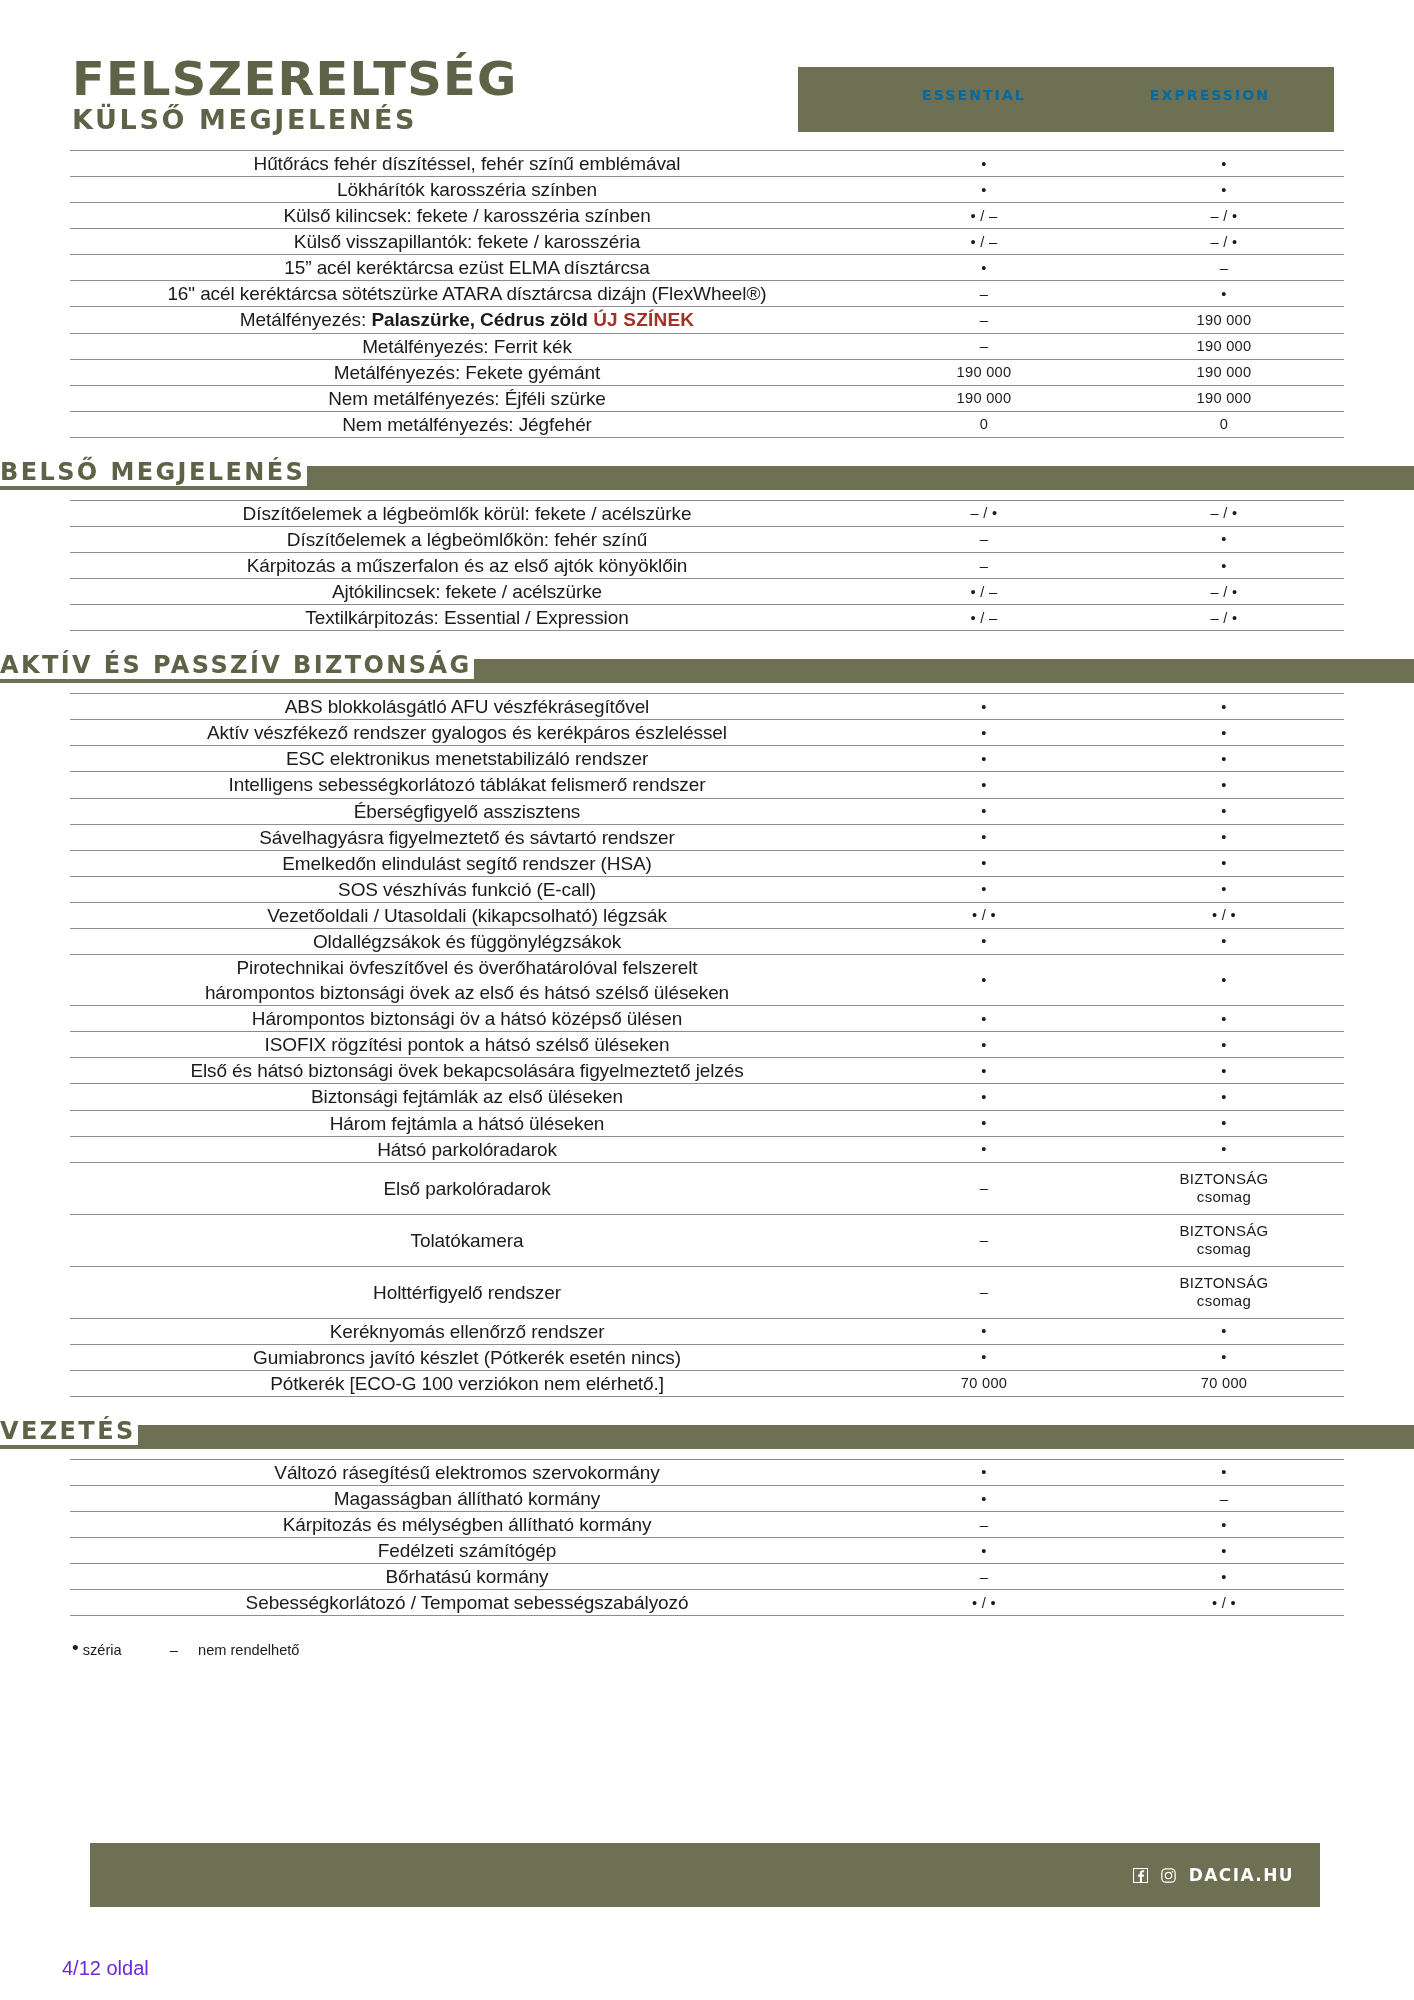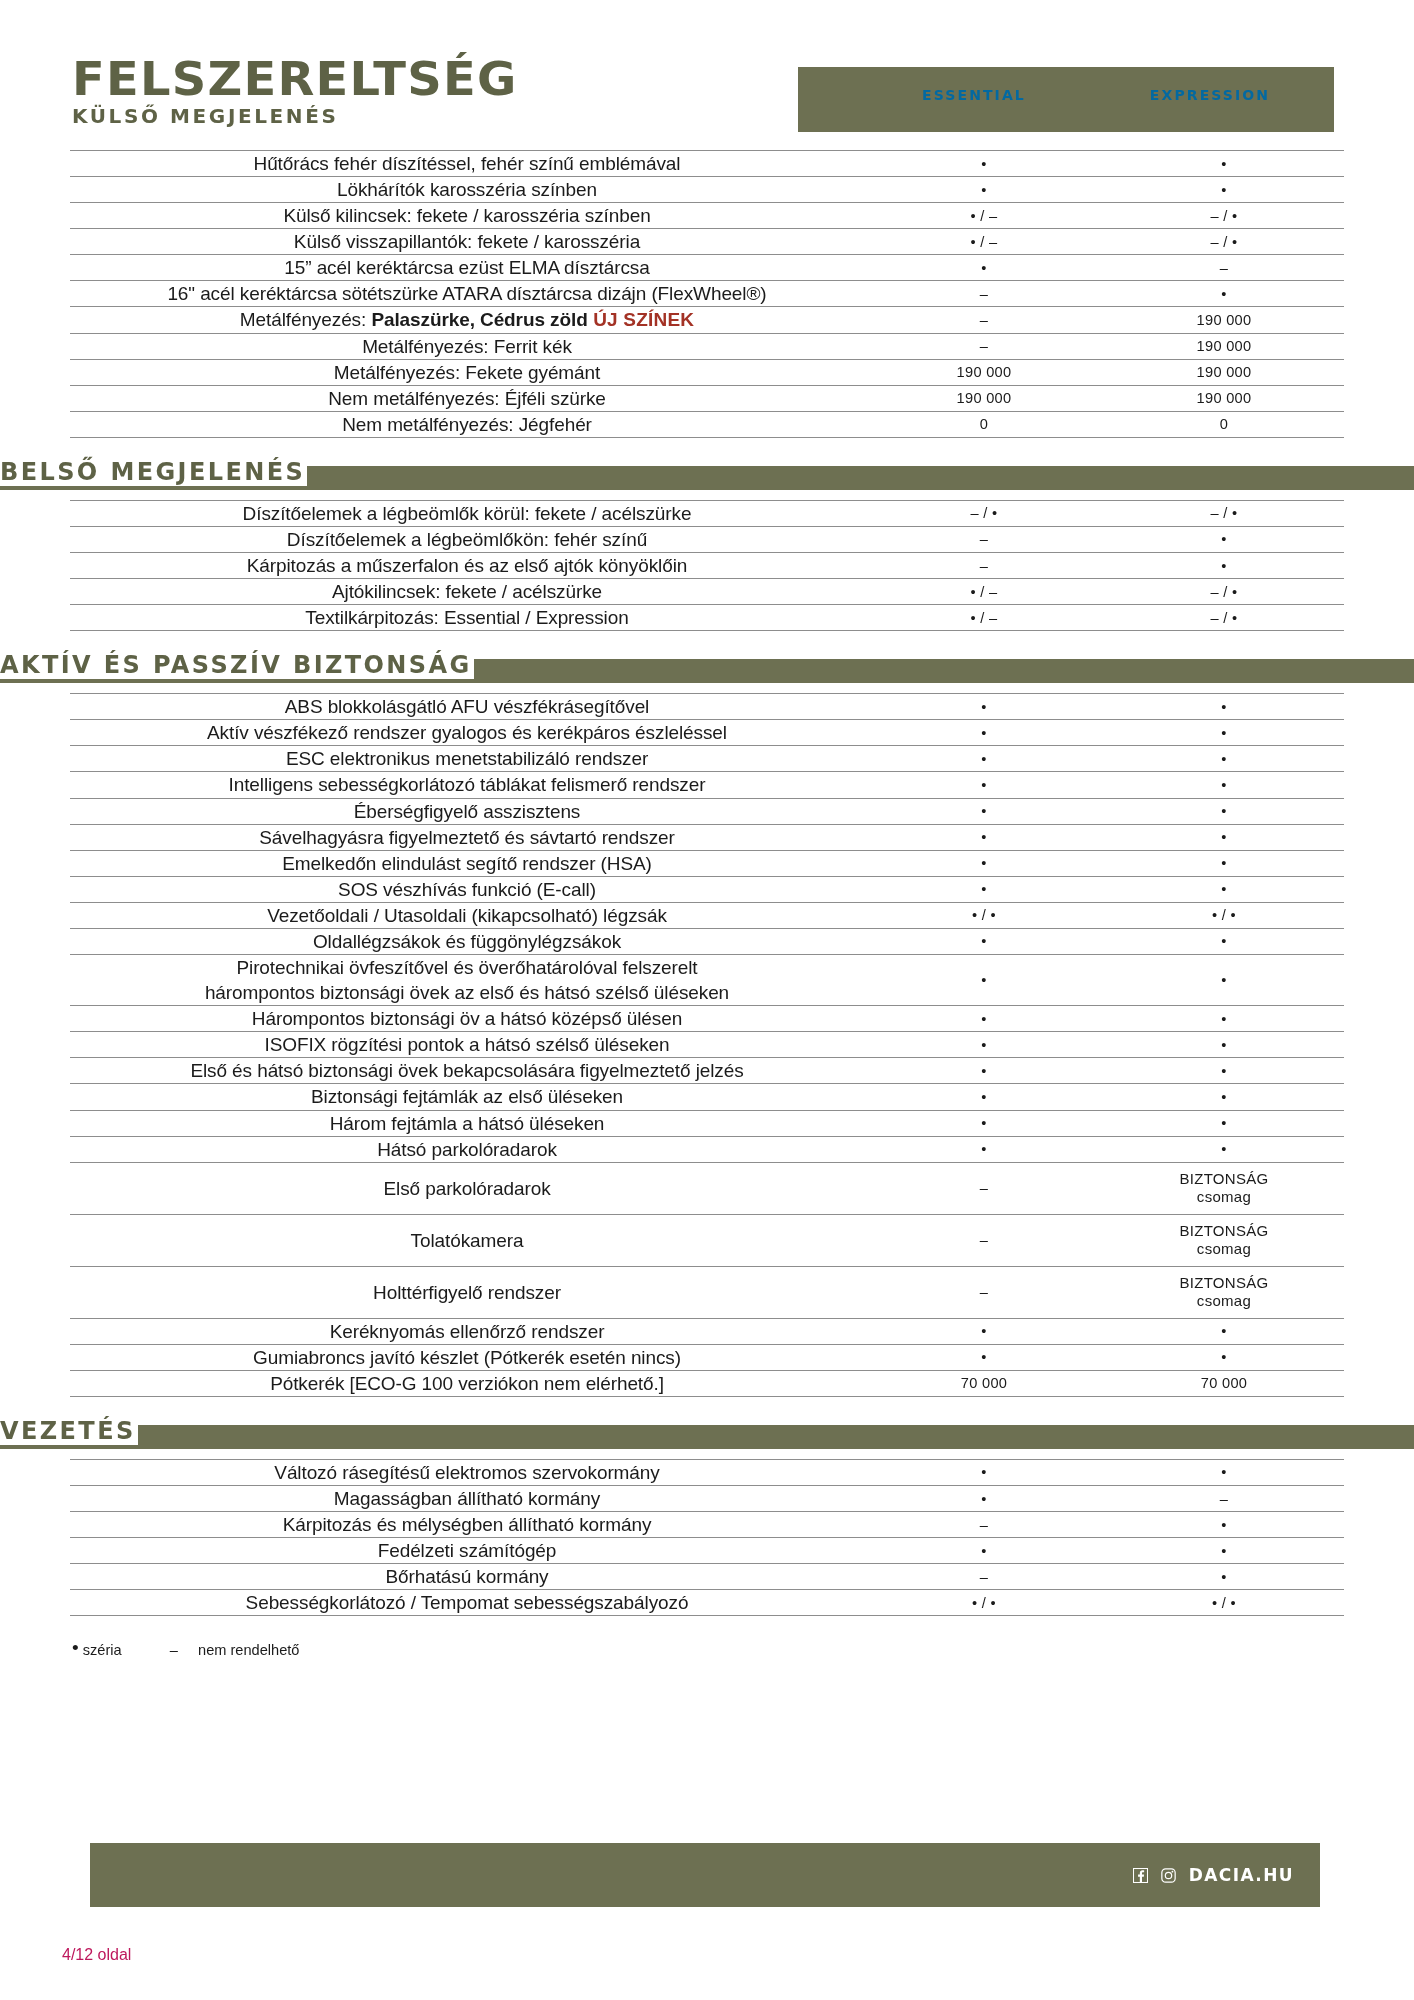--- a/index.html
+++ b/index.html
@@ -41,21 +41,21 @@
     font-size: 47px;
     font-weight: bold;
     letter-spacing: 1.2px;
     color: #5e6246;
     line-height: 0.98;
     font-family: "DejaVu Sans", sans-serif;
     transform: scaleX(1.02);
     transform-origin: left;
   }
   .sub-title {
-    font-size: 20px;
+    font-size: 27px;
     font-weight: bold;
     letter-spacing: 2.6px;
     color: #5e6246;
     margin-top: 2px;
     font-family: "DejaVu Sans", sans-serif;
   }
   .col-head {
     position: absolute;
     top: 47px;
     font-size: 14px;
@@ -178,23 +178,23 @@
   .footer-url {
     font-size: 17px;
     font-weight: bold;
     letter-spacing: 1.4px;
     color: #ffffff;
     font-family: "DejaVu Sans", sans-serif;
   }
   .page-num {
     position: absolute;
     left: 62px;
-    bottom: 36px;
-    font-size: 16px;
-    color: #be185d;
+    bottom: 20px;
+    font-size: 20px;
+    color: #6d28d9;
   }
 </style>
 </head>
 <body>
 
 <div class="page">
 
   <div class="header-zone">
     <div class="header-band"></div>
     <div class="header-titleblock">

